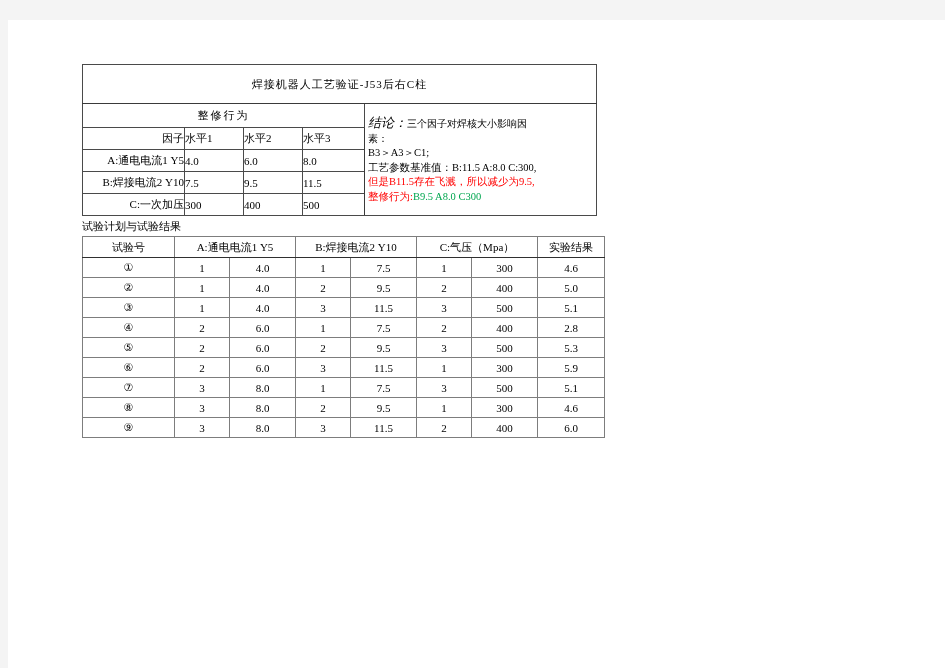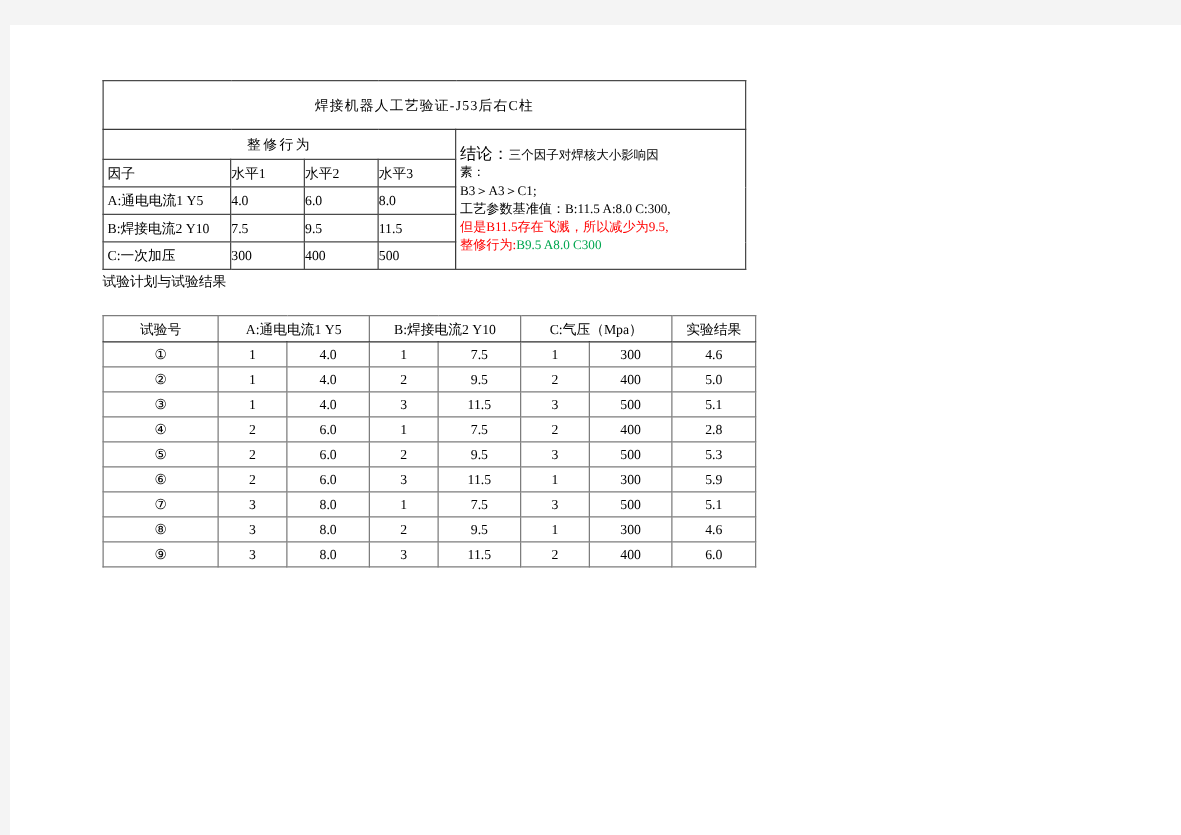--- a/index.html
+++ b/index.html
@@ -57,40 +57,40 @@
     height: 23px;
     text-align: center;
     font-size: 16px;
     letter-spacing: 2px;
   }
   .flt-head, .flt-cell {
     height: 21px;
     font-size: 11px;
   }
   .flt-label {
-    text-align: left;
+    text-align: right;
     padding-left: 3px !important;
     font-size: 10.5px;
   }
   .concl-cell {
     vertical-align: top;
     padding: 1px 2px 0 3px !important;
     line-height: 14.5px;
     border-left: 1.5px solid #3a3a3a !important;
   }
   .concl-line { white-space: nowrap; font-size: 10.5px; }
-  .concl-head { font-size: 13px; letter-spacing: 0px; }
+  .concl-head { font-size: 13px; letter-spacing: 0px; font-style: italic; }
   .concl-sub  { font-size: 10px; }
   .red   { color: #ff0000; }
   .green { color: #00a64f; }
 
   
   .section-label {
     margin-top: 3px;
-    margin-bottom: 18px;
+    margin-bottom: 2px;
     font-size: 11px;
     color: #000;
     height: 15px;
     line-height: 15px;
   }
 
   
   .plan {
     border-collapse: collapse;
     table-layout: fixed;

